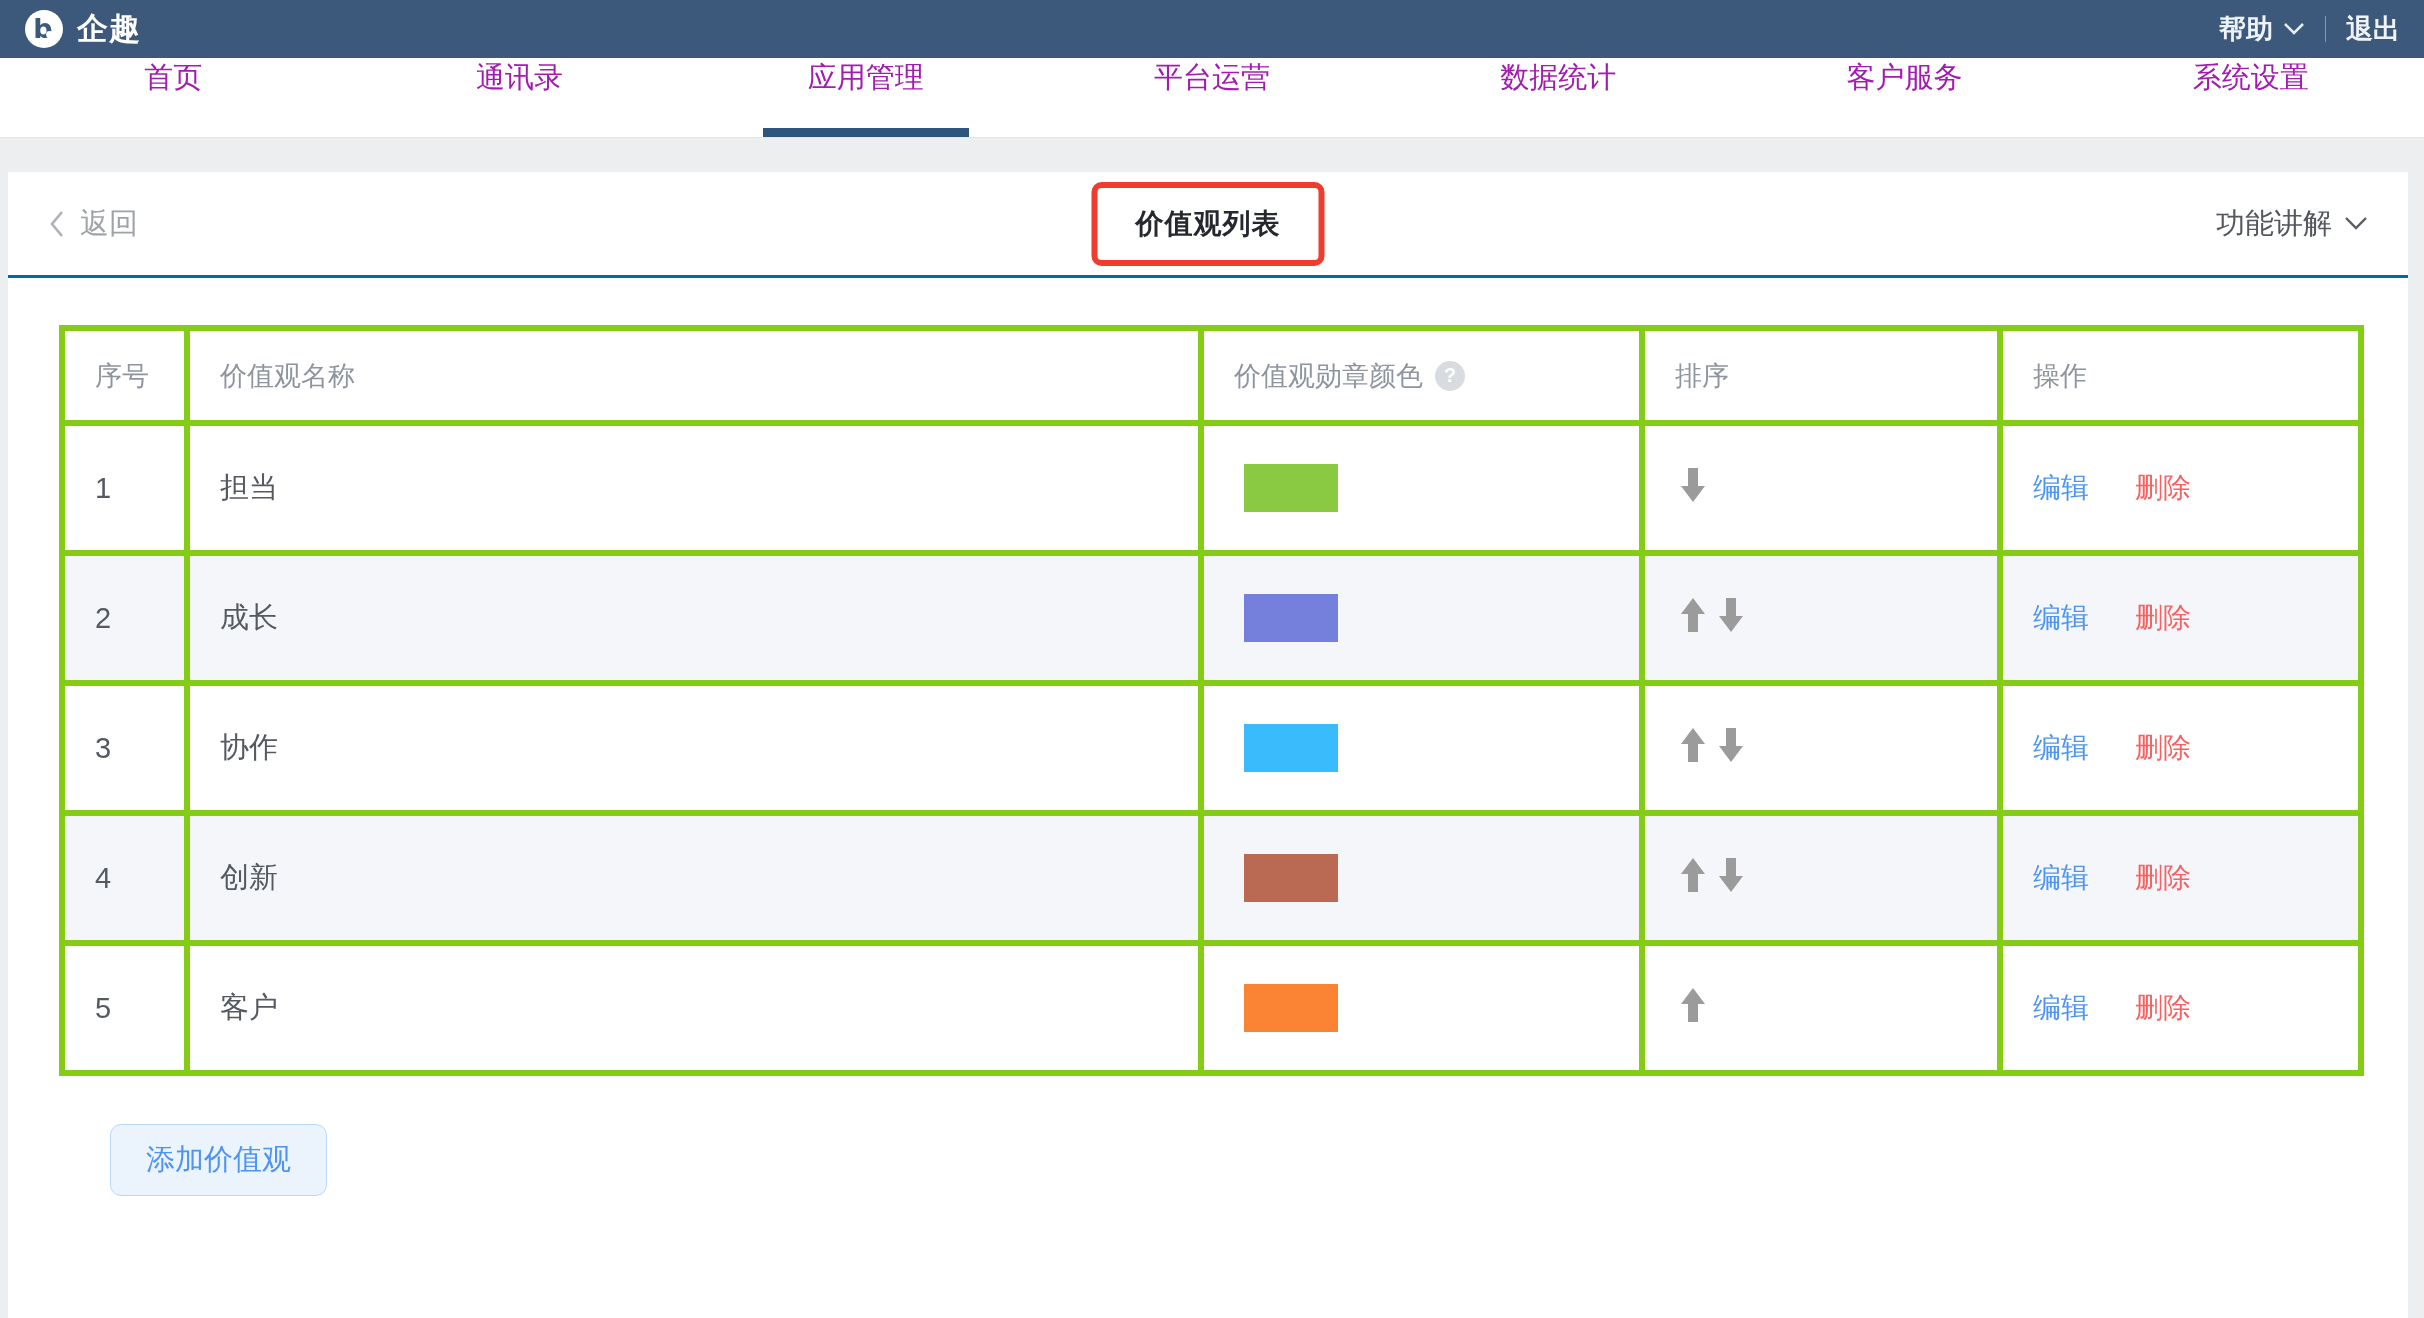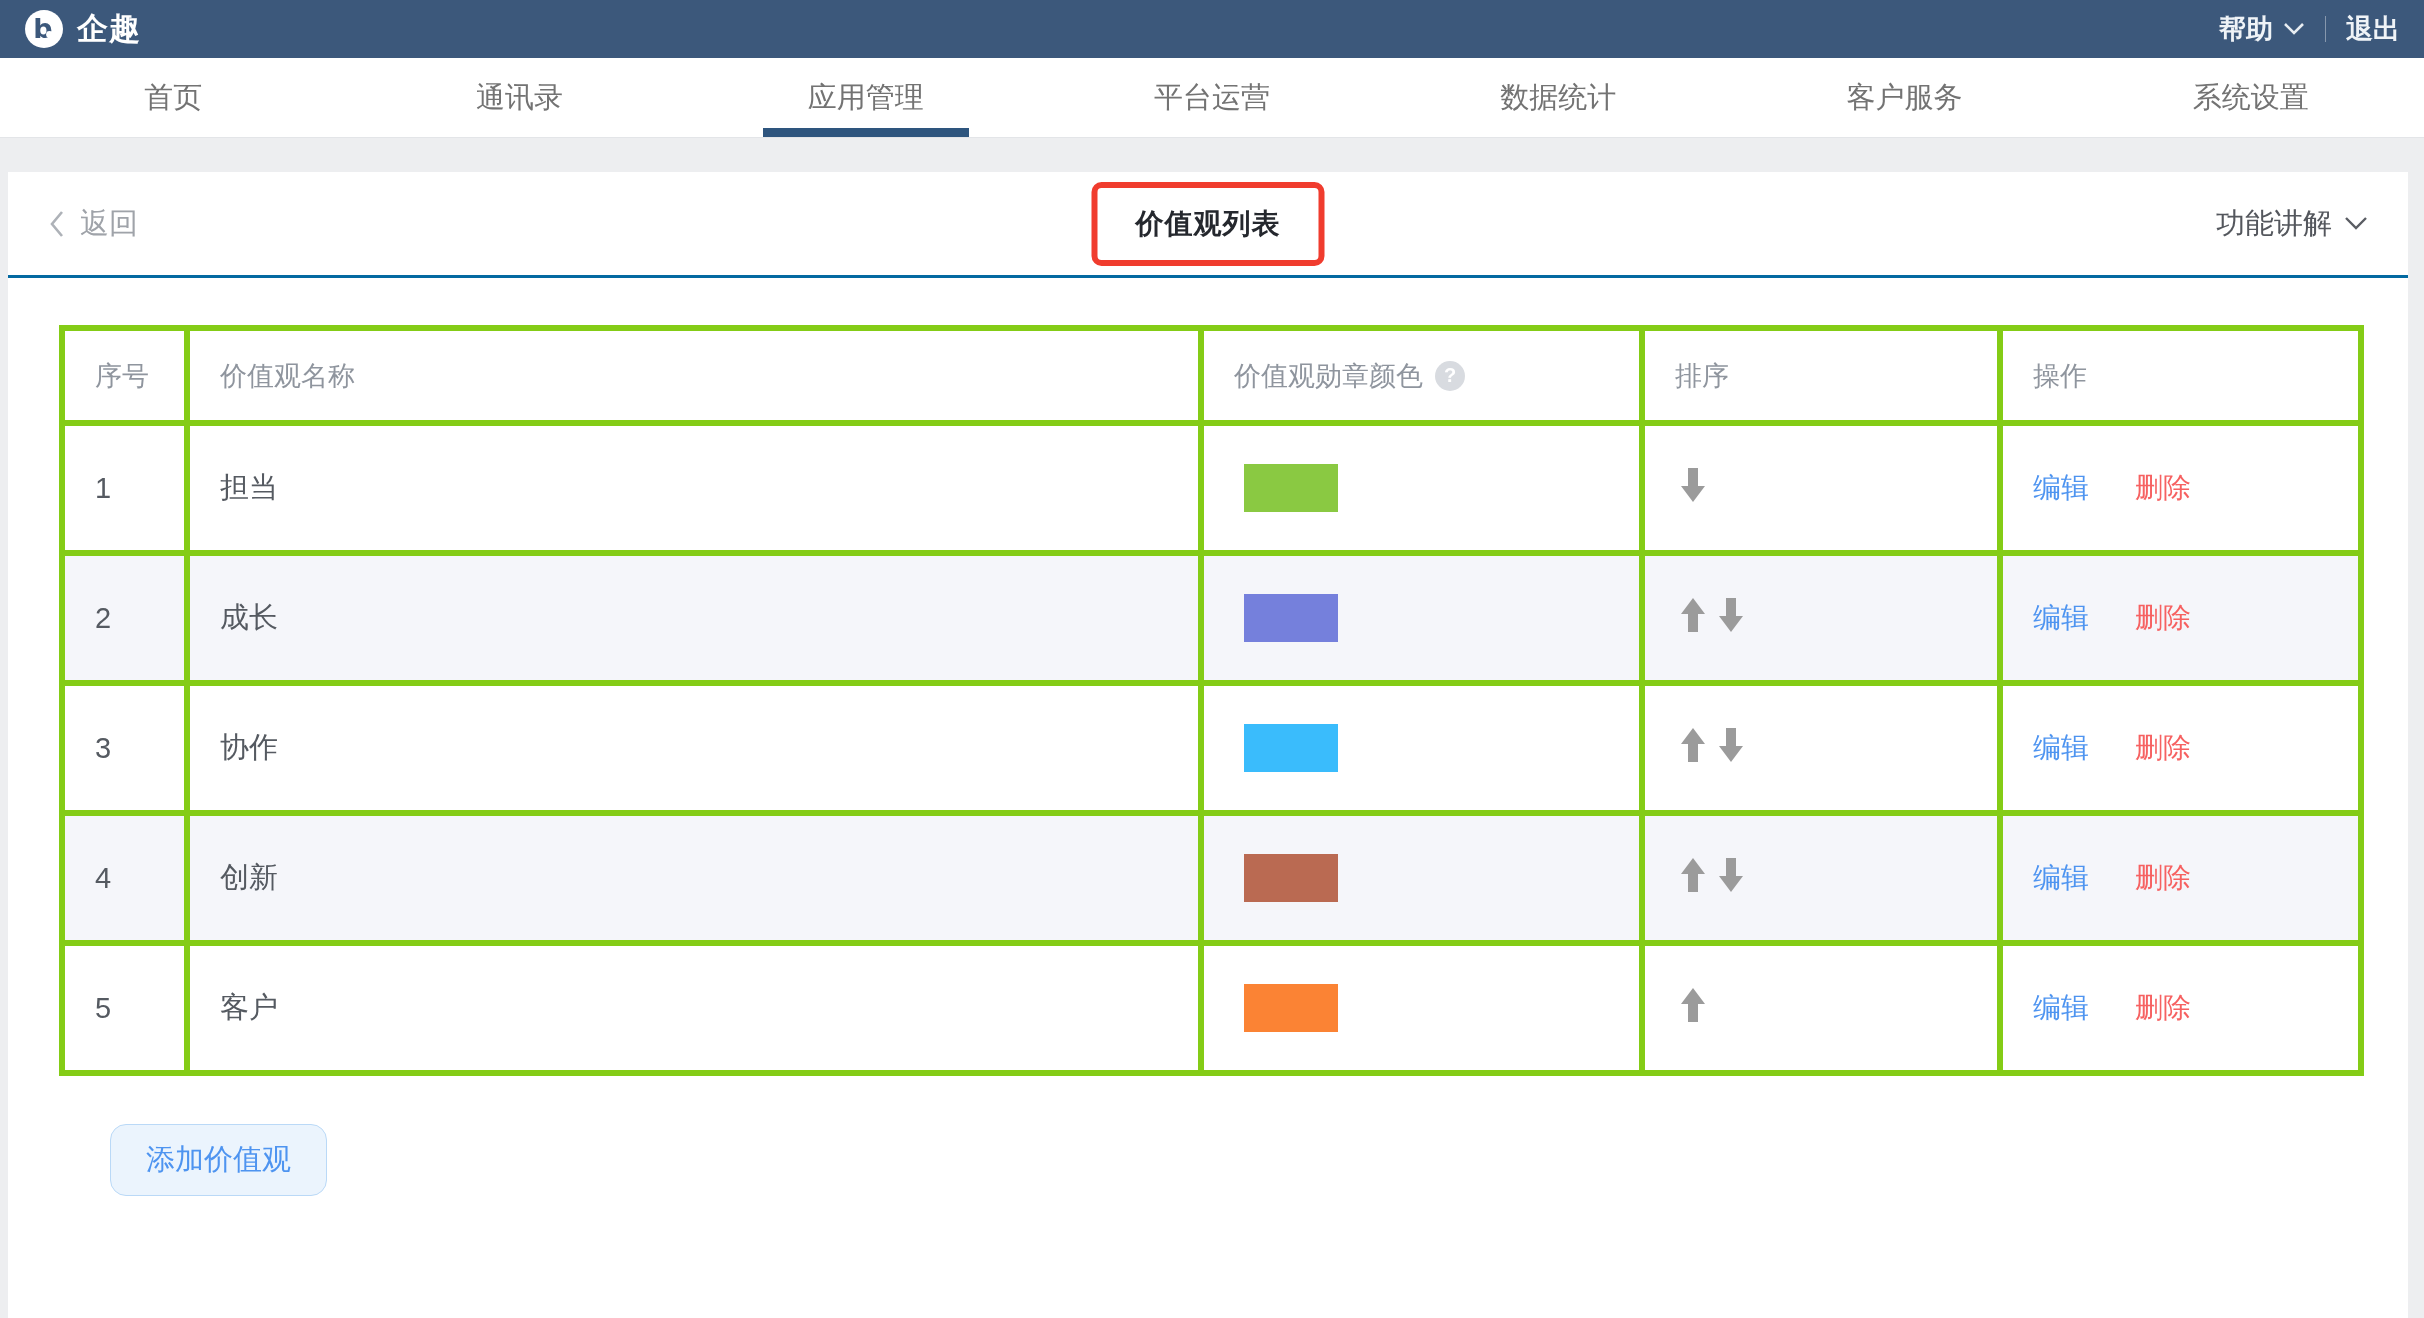--- a/index.html
+++ b/index.html
@@ -12,22 +12,22 @@
   .brand { display:flex; align-items:center; gap:13px; }
   .brand-name { color:#FFFFFF; font-size:31px; font-weight:bold; letter-spacing:1px; }
   .topbar-right { display:flex; align-items:center; gap:20px;font-weight:bold; }
   .topbar-link { color:#EFF3F7; font-size:27px; display:flex; align-items:center;
     gap:10px; cursor:pointer; }
   .topbar-divider { width:1px; height:26px; background:rgba(255,255,255,.38); }
 
   
   .navbar { height:80px; background:#FFFFFF; display:flex; align-items:stretch;
     border-bottom:1px solid #E3E5E8; }
-  .tab { flex:1; display:flex; align-items:center; justify-content:center;
-    position:relative; font-size:29px; color:#737373; font-weight:500; cursor:pointer; }
+  .tab { flex:1; display:flex; justify-content:center;
+    position:relative; font-size:29px; color:#a21caf; font-weight:500; cursor:pointer; }
   .tab .underline { display:none; }
   .tab.active .underline { display:block; position:absolute; bottom:0; left:50%;
     transform:translateX(-50%); width:206px; height:9px; background:#2E557E; }
 
   
   .page-bg { height:1180px; padding:34px 16px 0 8px; background:#EDEEF0; }
   .panel { background:#FFFFFF; height:100%; }
 
   .page-header { height:106px; display:flex; align-items:center; position:relative;
     padding:0 40px; border-bottom:3px solid #0369a1; }
@@ -54,21 +54,21 @@
   .swatch { display:inline-block; width:94px; height:48px; vertical-align:middle; }
   td.color-cell { padding-left:40px; }
   td.sort-cell { padding-left:35px; }
   .sort-btn { display:inline-block; margin-right:12px; cursor:pointer; }
   .link { font-size:28px; cursor:pointer; }
   .link.edit { color:#4E94F0; margin-right:38px; }
   .link.delete { color:#F66161; }
 
   
   .add-btn { margin:48px 0 0 51px; height:72px; padding:0 35px; font-size:29px;
-    color:#4E94F0; background:#EBF4FD; border:1px solid #BAD9F7; border-radius:16px;
+    color:#4E94F0; background:#EBF4FD; border:1px solid #BAD9F7; border-radius:11px;
     cursor:pointer; font-family:inherit; }
 </style>
 </head>
 <body>
 
 <div class="topbar">
   <div class="brand">
     <span style="display:inline-flex;">
       <svg width="40" height="40" viewBox="0 0 40 40">
         <circle cx="20" cy="20" r="19" fill="#FFFFFF"></circle>

